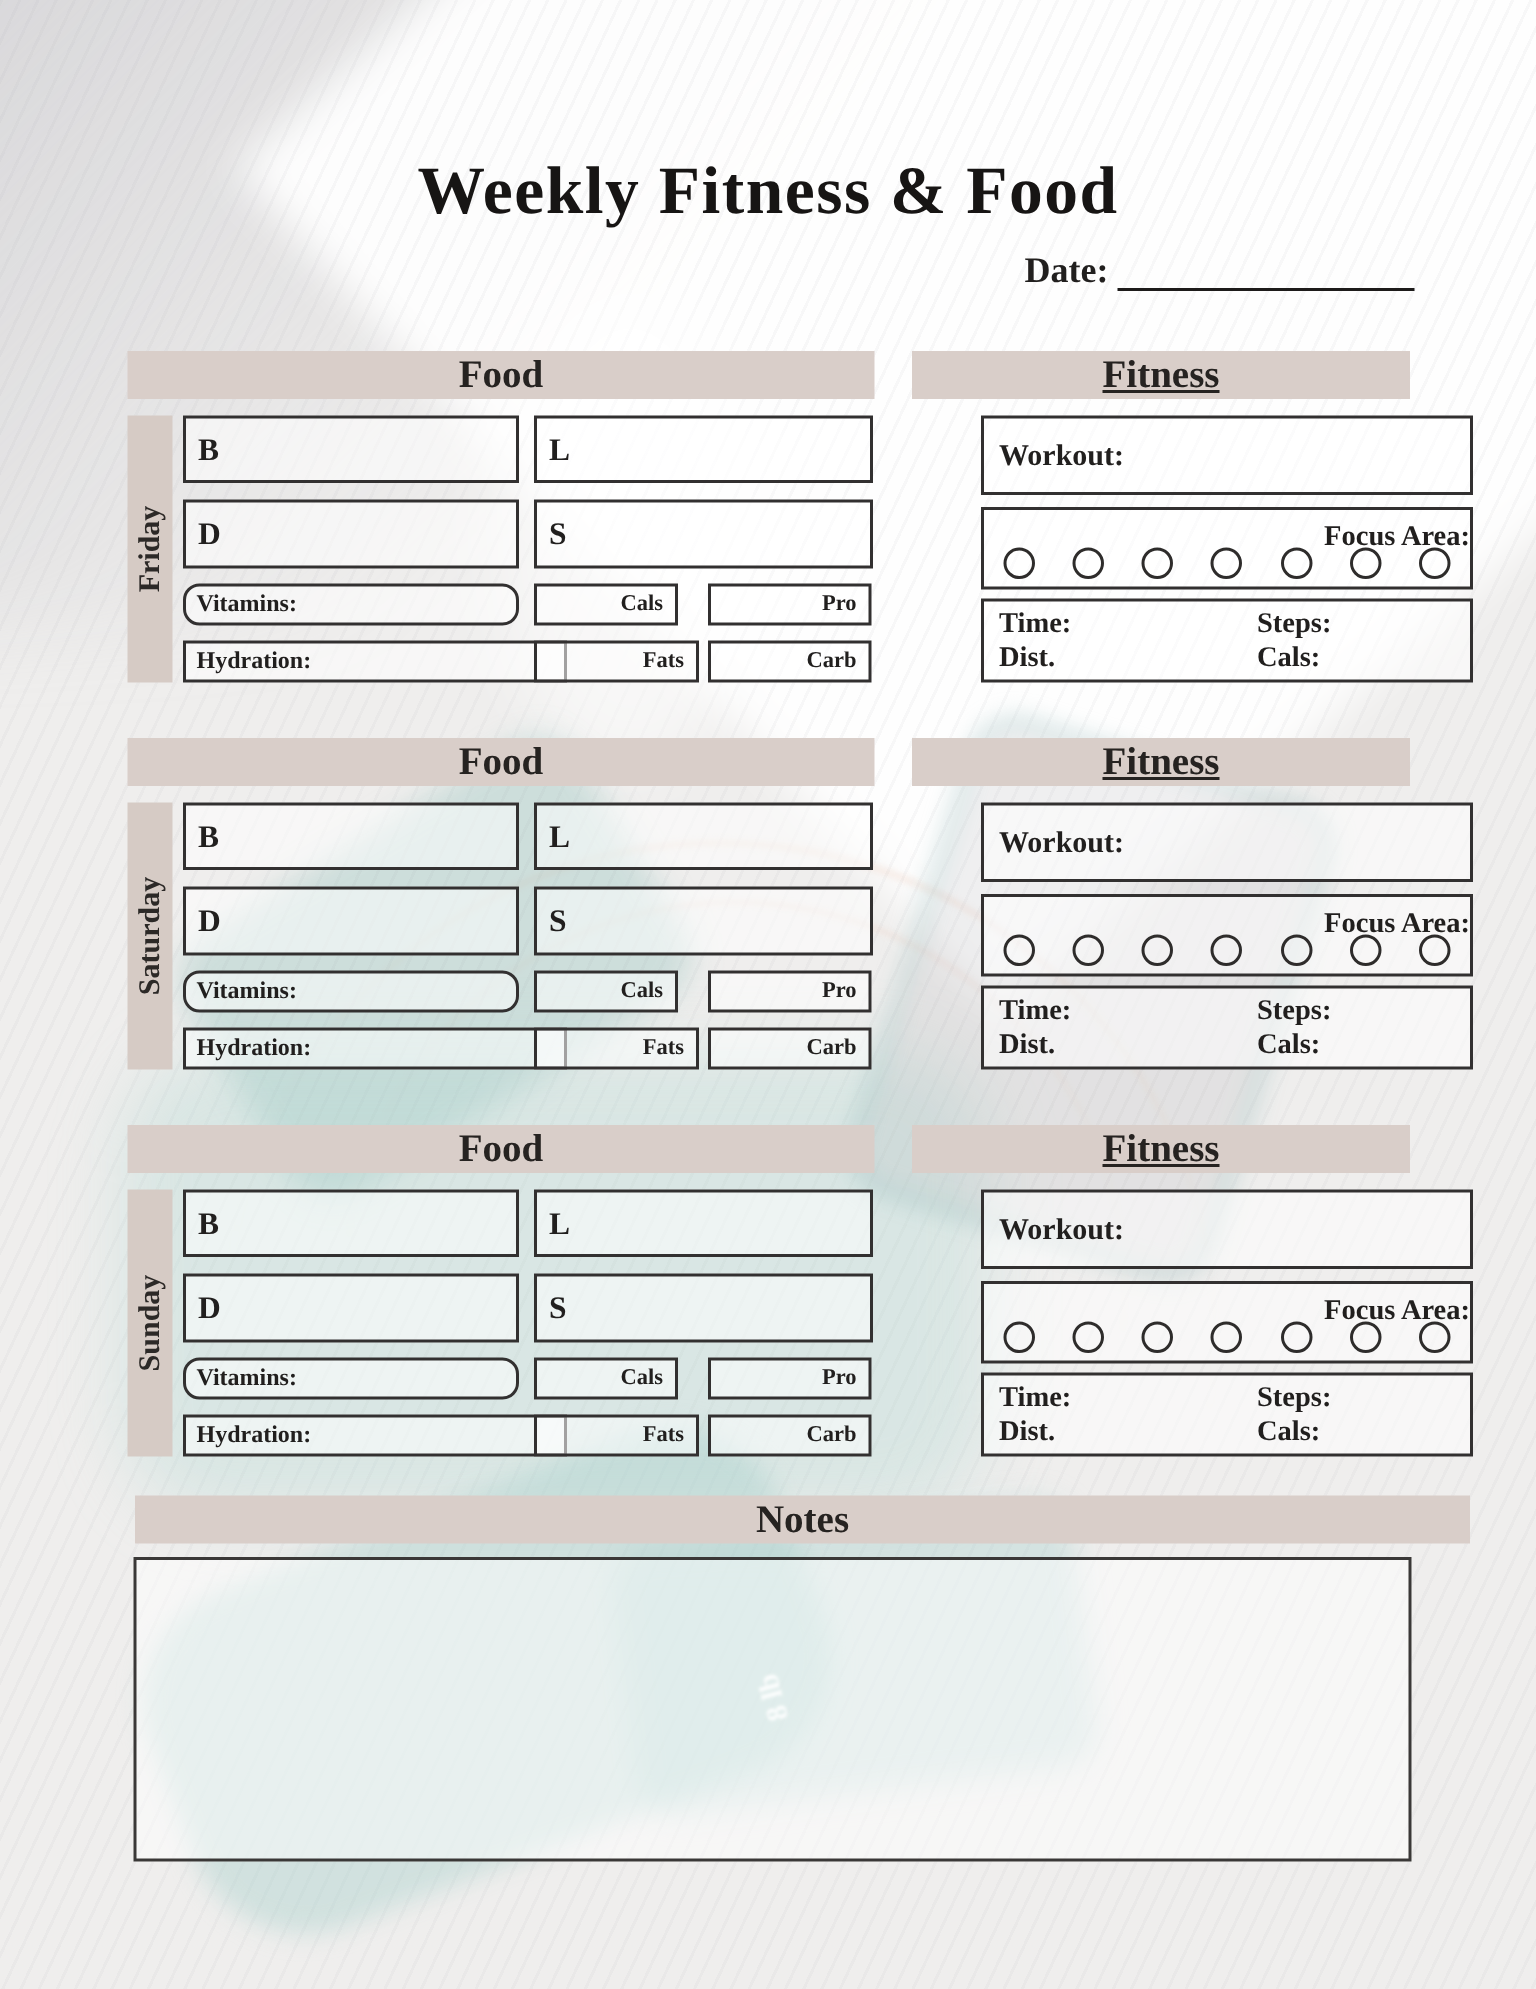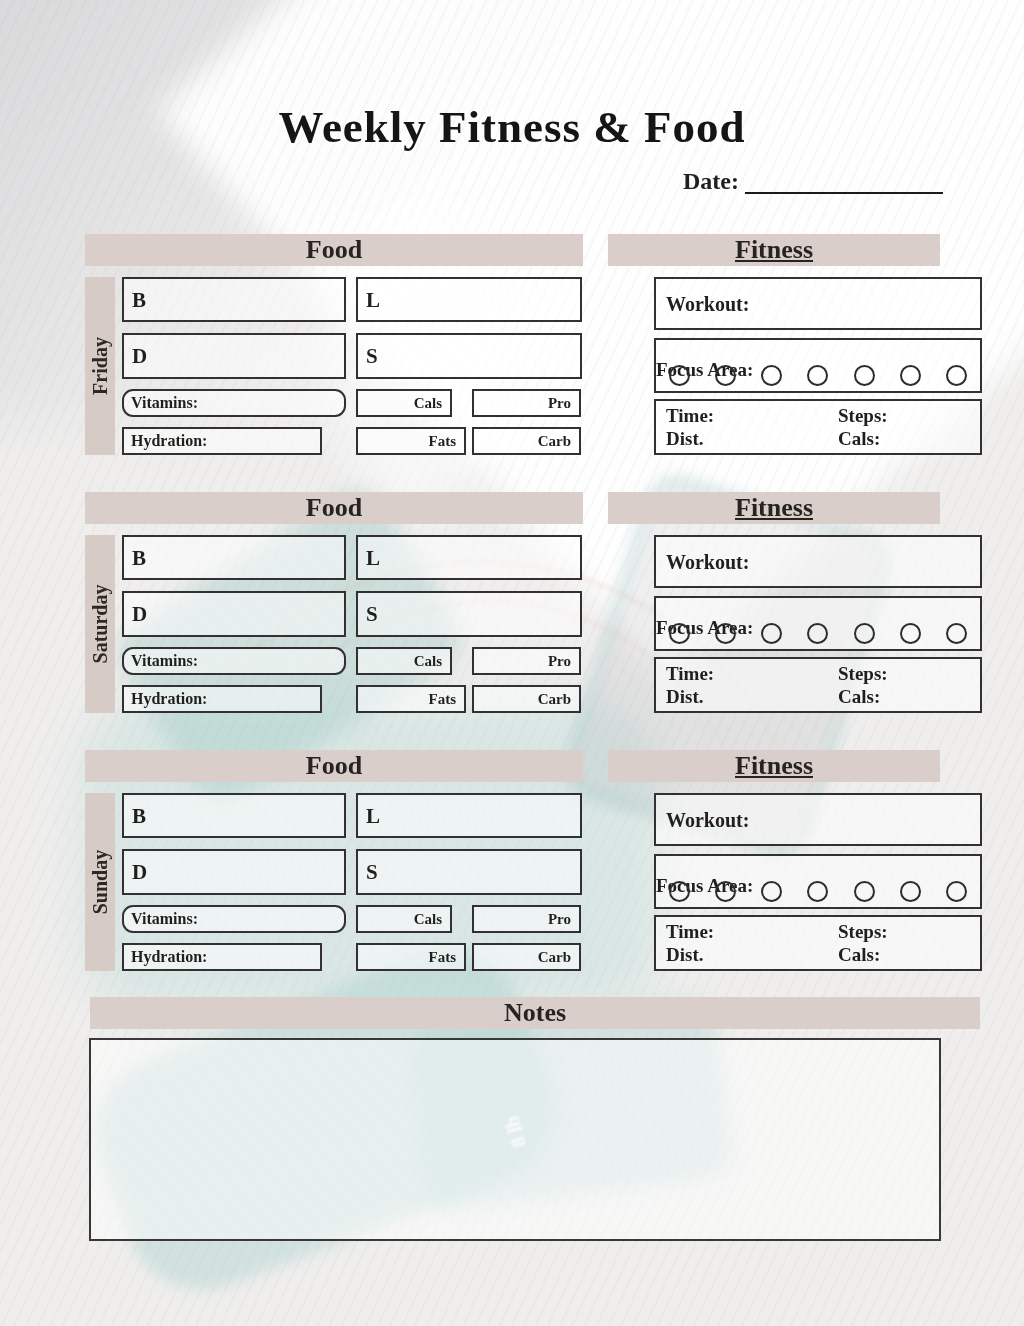--- a/index.html
+++ b/index.html
@@ -70,34 +70,34 @@
   .food-grid{position:absolute;left:37px;top:43px;width:460px;height:178px;}
   .b-box{left:0;top:0;width:224px;height:45px;}
   .l-box{left:234px;top:0;width:226px;height:45px;}
   .d-box{left:0;top:56px;width:224px;height:46px;}
   .s-box{left:234px;top:56px;width:226px;height:46px;}
   .meal-letter{position:absolute;left:8px;top:50%;transform:translateY(-50%);
     font:600 21px/1 var(--serif);}
   .vit-box{left:0;top:112px;width:224px;height:28px;border-radius:11px;}
   .cals-box{left:234px;top:112px;width:96px;height:28px;}
   .pro-box{left:350px;top:112px;width:109px;height:28px;}
-  .hyd-box{left:0;top:150px;width:200px;height:28px;padding-left:24px;}
+  .hyd-box{left:0;top:150px;width:256px;height:28px;padding-left:24px;}
   .fats-box{left:234px;top:150px;width:110px;height:28px;}
   .carb-box{left:350px;top:150px;width:109px;height:28px;}
   .small-label-left{position:absolute;left:7px;top:50%;transform:translateY(-50%);
     font:600 16px/1 var(--serif);}
   .small-label-right{position:absolute;right:8px;top:50%;transform:translateY(-50%);
     font:600 15px/1 var(--serif);}
 
   .fit-grid{position:absolute;left:525px;top:43px;width:328px;height:178px;margin-left:44px;}
   .workout-box{left:0;top:0;width:328px;height:53px;}
   .workout-label{position:absolute;left:10px;top:50%;transform:translateY(-50%);
     font:700 20px/1 var(--serif);}
   .focus-box{left:0;top:61px;width:328px;height:55px;}
-  .focus-label{position:absolute;left:0;top:20px;width:100%;text-align:left;
+  .focus-label{position:absolute;left:0;top:8px;width:100%;text-align:right;
     font:700 19px/1 var(--serif);}
   .focus-circles{position:absolute;left:0;top:25px;width:100%;padding:0 13px;
     display:flex;justify-content:space-between;}
   .fc{width:21px;height:21px;border:2px solid #2e2c2b;border-radius:50%;background:transparent;}
   .stats-box{left:0;top:122px;width:328px;height:56px;display:flex;flex-direction:column;
     justify-content:space-around;padding:4px 0 4px 10px;}
   .stats-row{display:flex;}
   .stats-row .cell1{width:172px;font:700 19px/1.2 var(--serif);}
   .stats-row .cell2{font:700 19px/1.2 var(--serif);}
 

